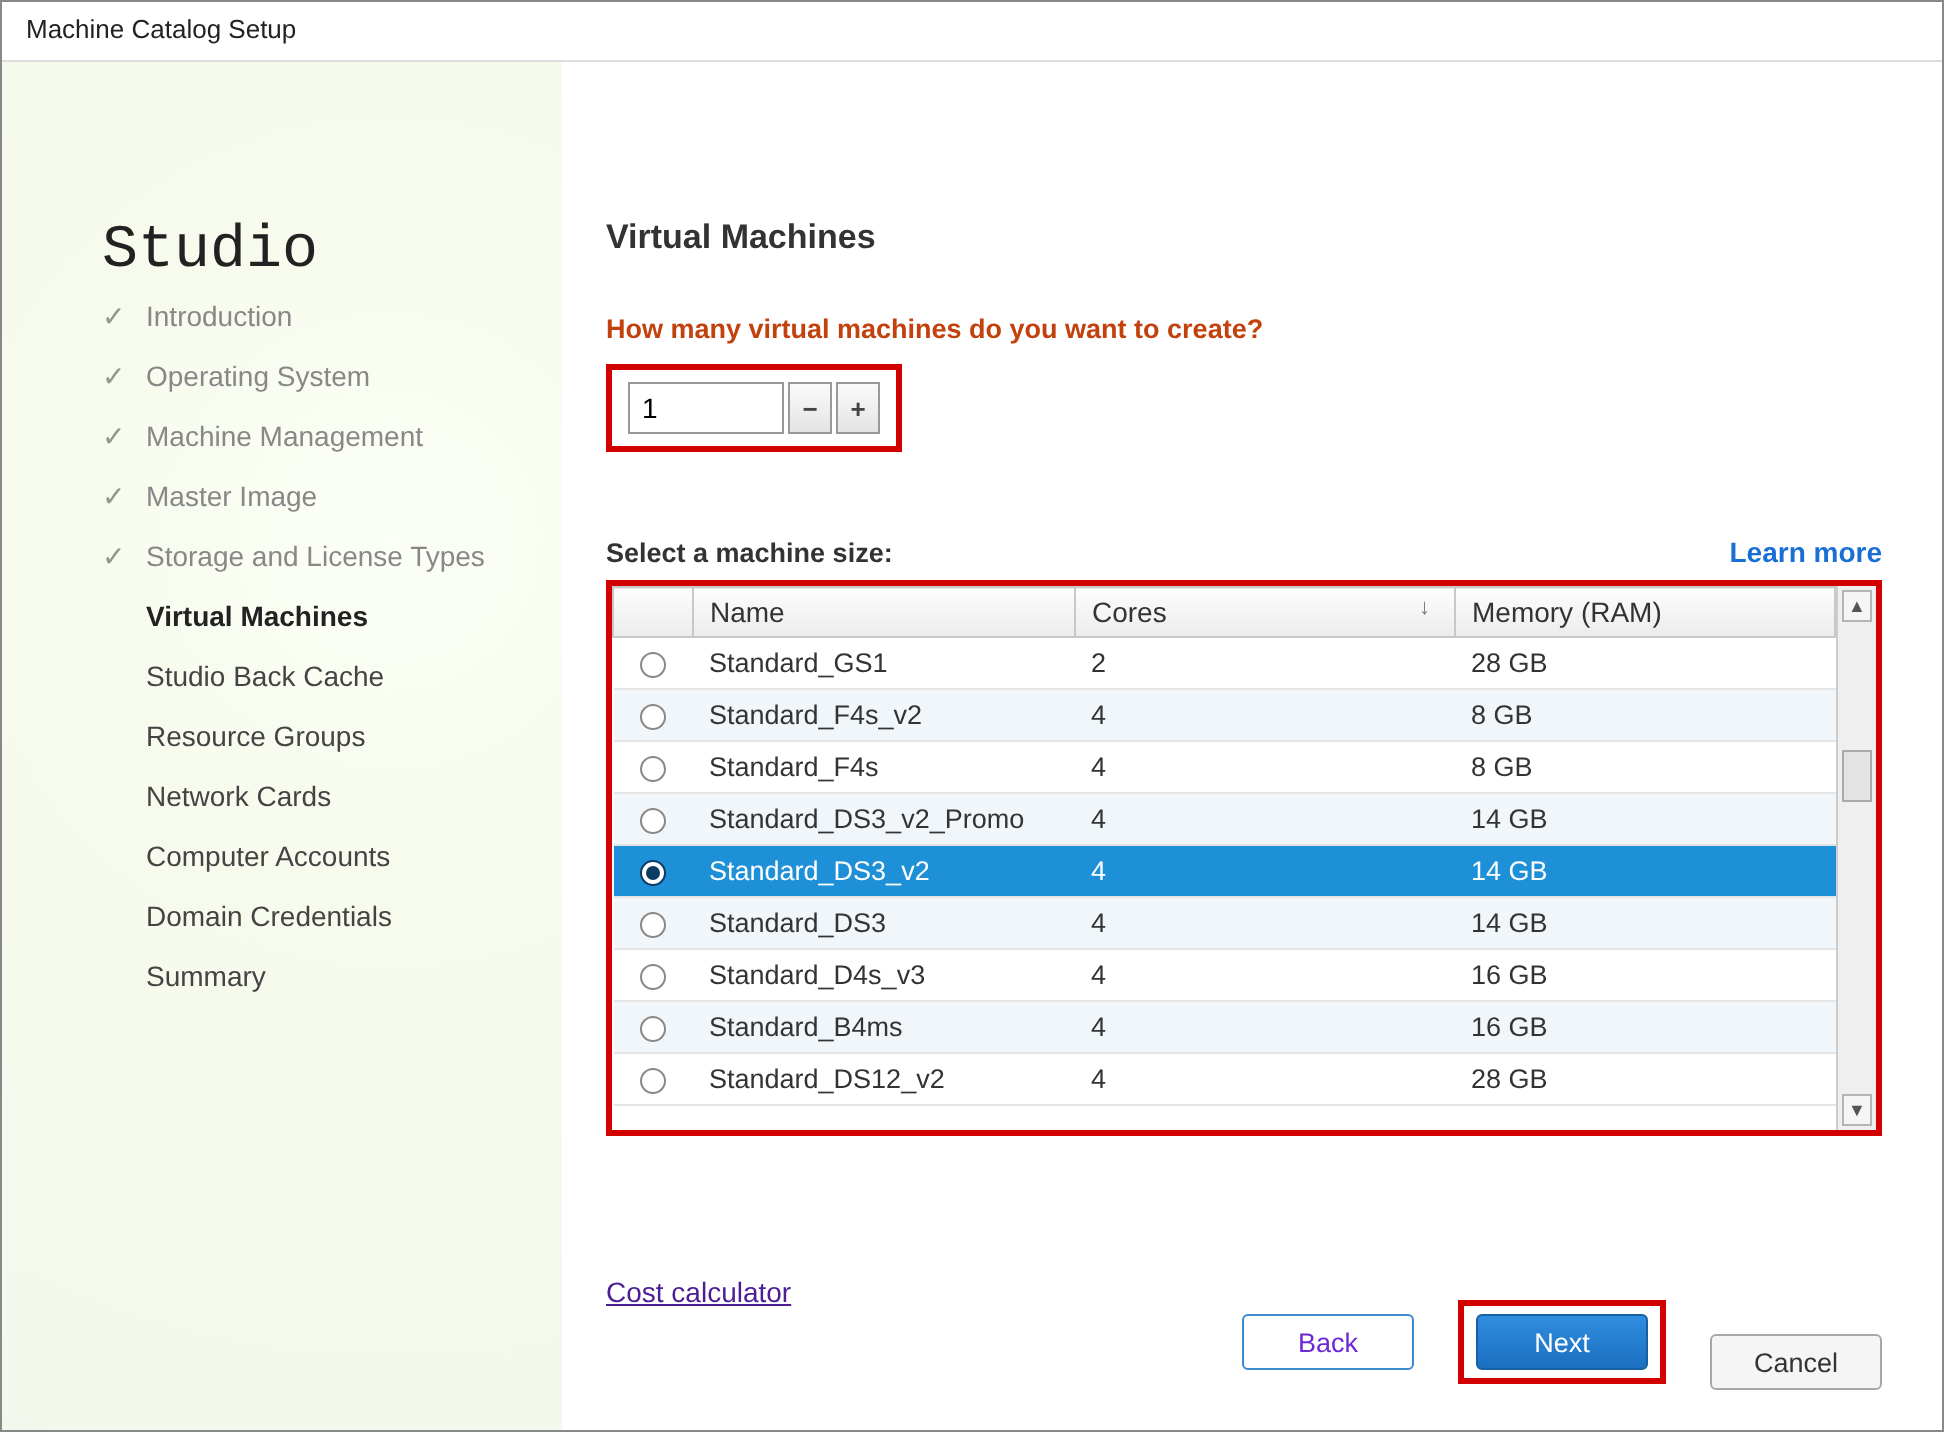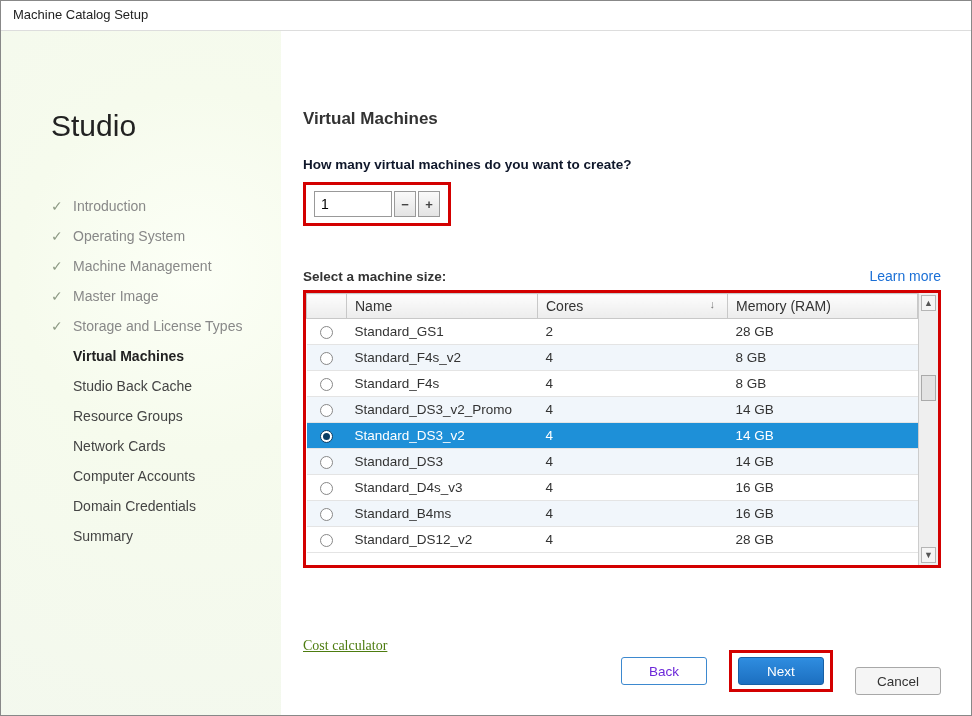--- a/index.html
+++ b/index.html
@@ -25,21 +25,21 @@
     background: radial-gradient(circle at 20% 35%, #fcfff6 0%, #f6fbed 20%, #f2f7ee 70%);
   }
   .sidebar {
     width: 280px;
     padding: 78px 18px 0 50px;
   }
   .studio-title {
     font-size: 30px;
     font-weight: 400;
     color: #222;
-    margin-bottom: 48px;
+    font-family: Liberation Mono, monospace;
   }
   .nav-item {
     display: flex;
     align-items: center;
     font-size: 14px;
     padding: 7px 0;
     color: #888;
   }
   .nav-item.done .check { visibility: visible; }
   .check {
@@ -64,21 +64,21 @@
   }
   .main h2 {
     font-size: 17px;
     font-weight: 600;
     color: #333;
     margin-bottom: 28px;
   }
   .question {
     font-size: 13.5px;
     font-weight: 600;
-    color: #0f172a;
+    color: #c2410c;
     margin-bottom: 10px;
   }
   .stepper-wrap {
     display: inline-flex;
     align-items: center;
     border: 3px solid #d30000;
     padding: 6px 8px;
     margin-bottom: 42px;
   }
   .count-input {
@@ -107,20 +107,21 @@
   }
   .size-label {
     font-size: 13.5px;
     font-weight: 600;
     color: #333;
   }
   .learn-more {
     color: #1a6fd6;
     font-size: 14px;
     text-decoration: none;
+    font-weight: bold;
   }
   .grid-container {
     border: 3px solid #d30000;
     height: 278px;
     display: flex;
   }
   .grid {
     flex: 1;
     overflow: hidden;
   }
@@ -200,24 +201,23 @@
   tr.selected .radio::after {
     content: "";
     position: absolute;
     left: 2px; top: 2px;
     width: 7px; height: 7px;
     border-radius: 50%;
     background: #0b3c63;
   }
   .cost-calc {
     display: inline-block;
-    color: #4d7c0f;
+    color: #4c1d95;
     font-size: 14px;
     margin-top: 70px;
-    font-family: Liberation Serif, serif;
   }
   .footer-btns {
     position: absolute;
     right: 30px;
     bottom: 20px;
     display: flex;
     align-items: center;
     gap: 22px;
   }
   .btn {

